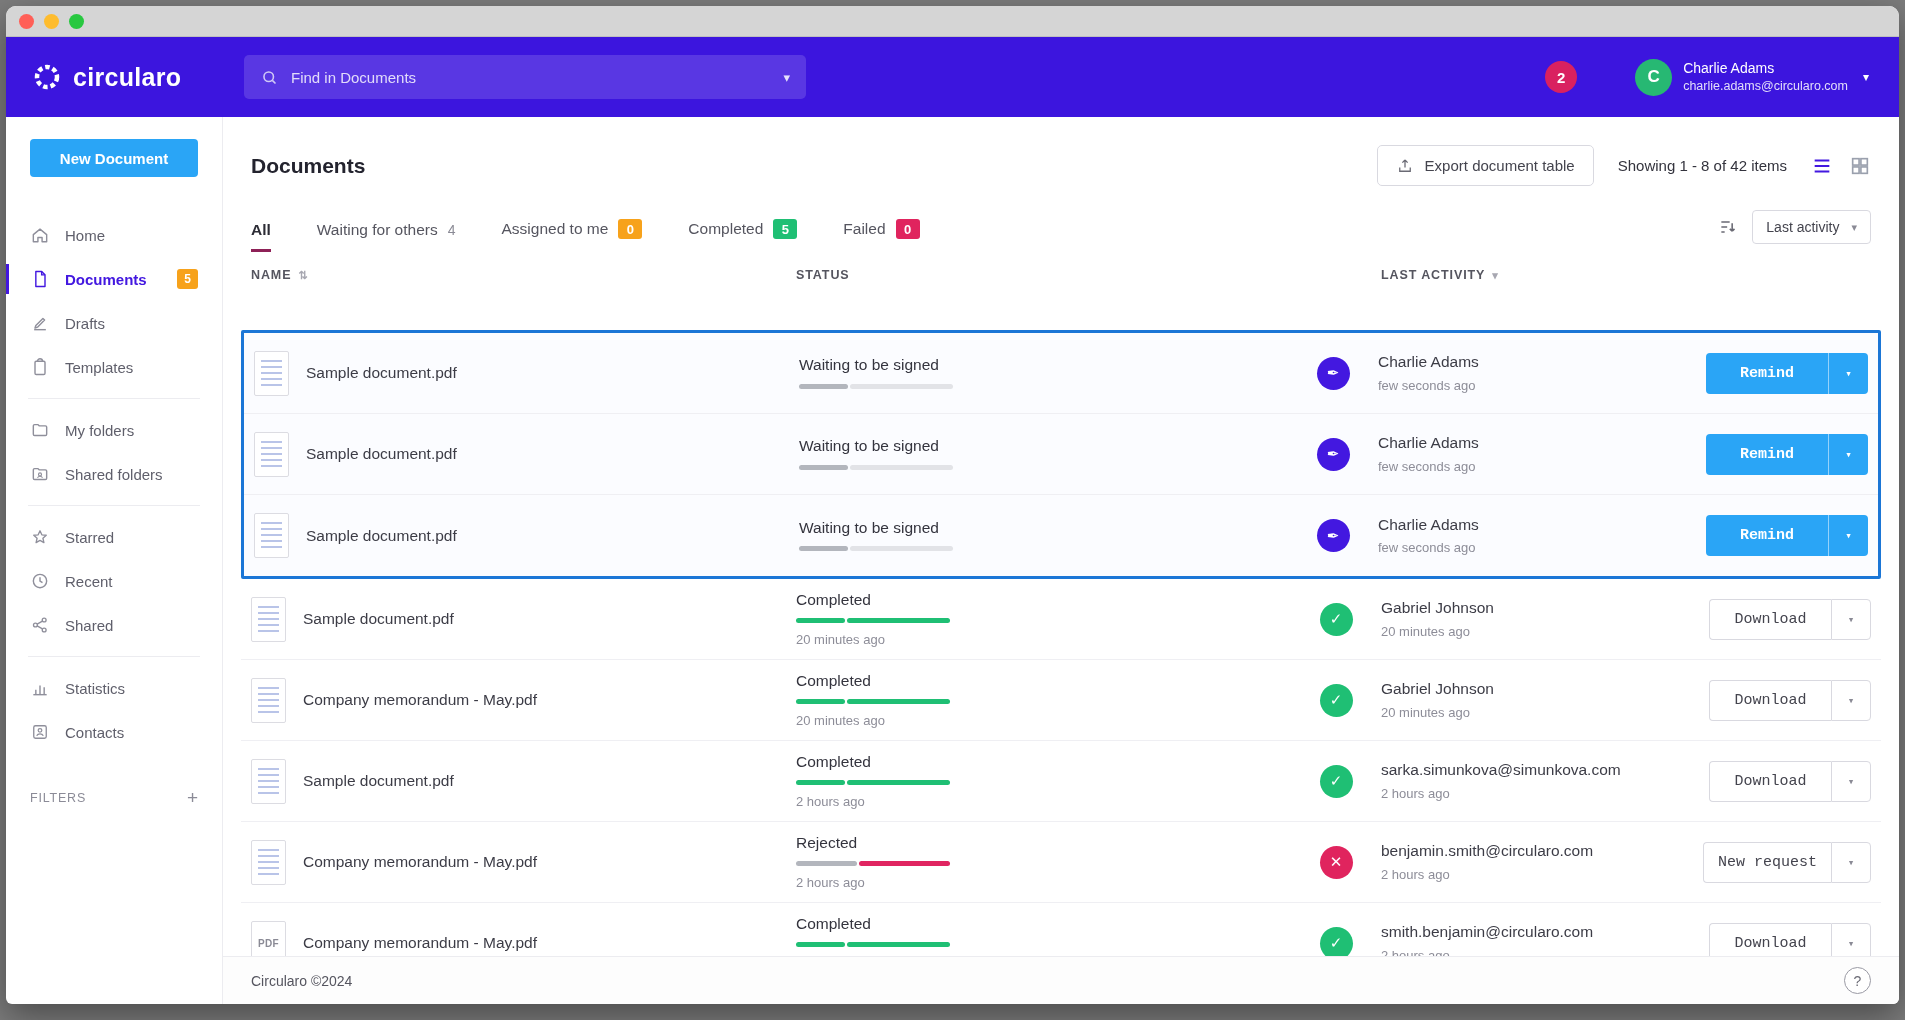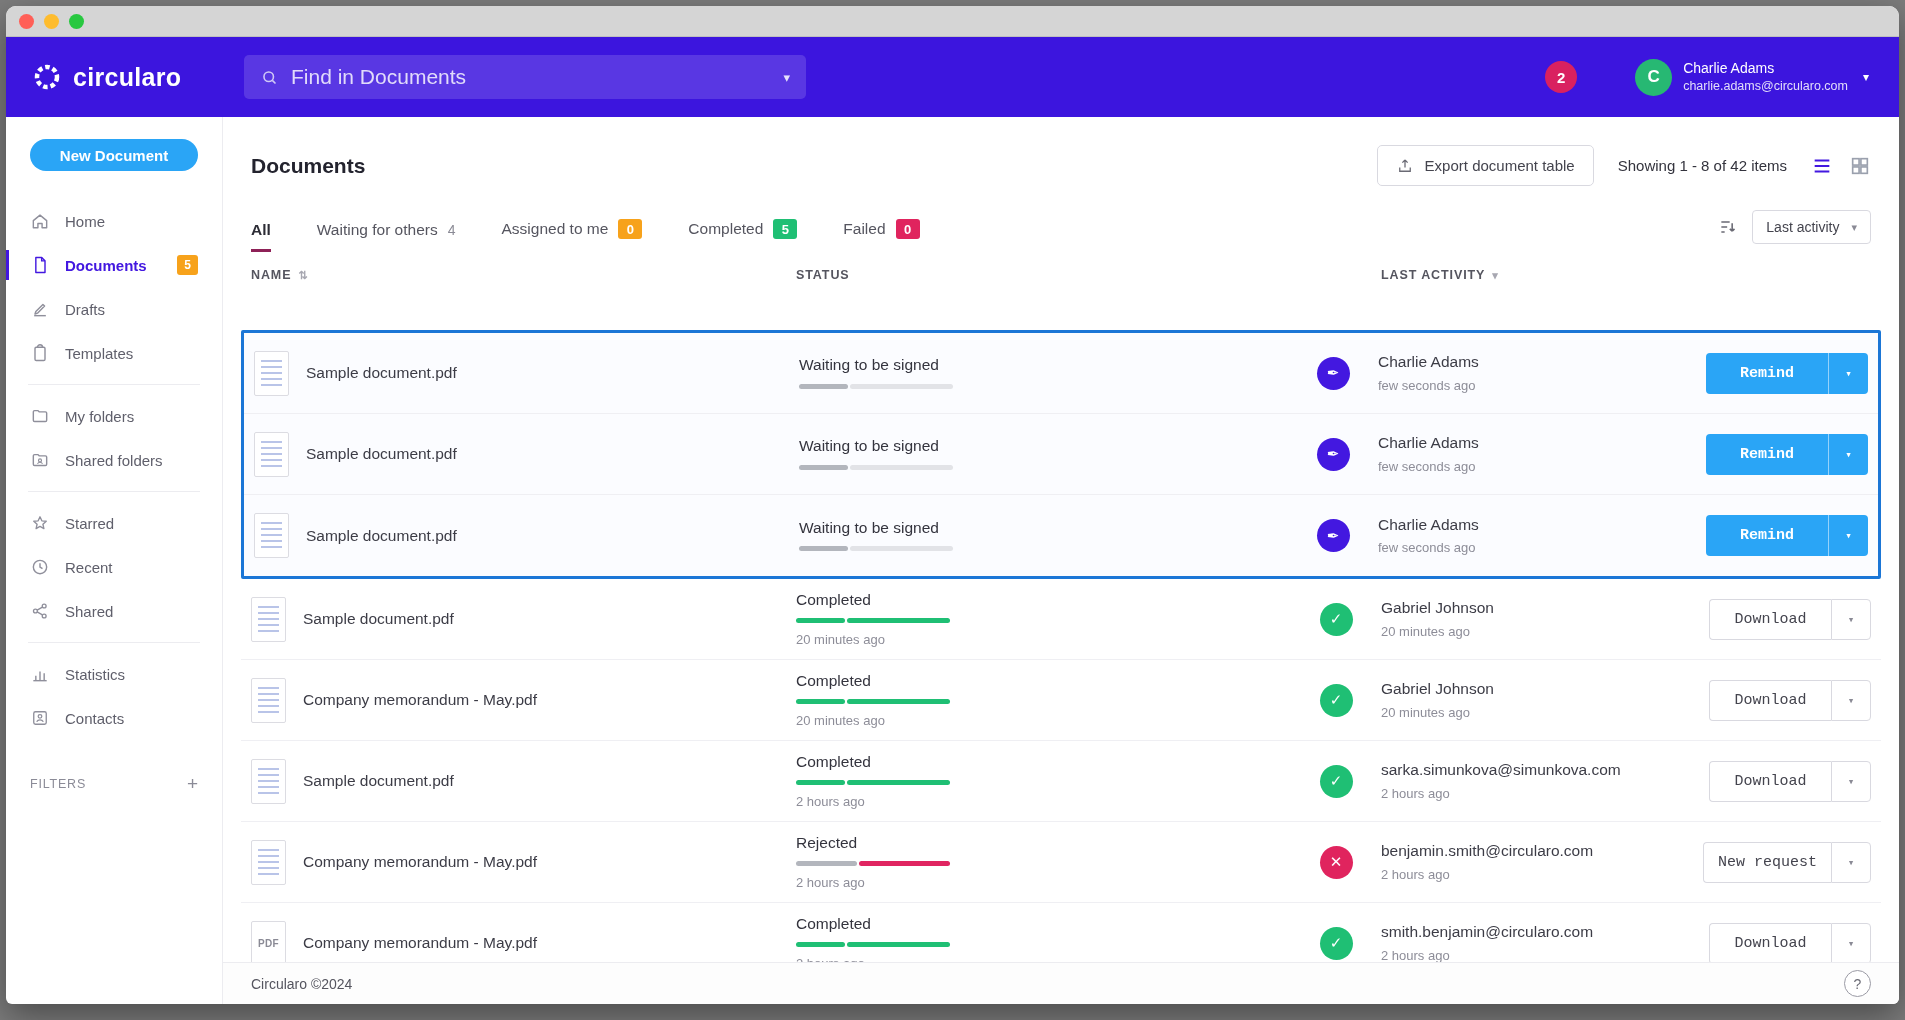--- a/index.html
+++ b/index.html
@@ -17,40 +17,40 @@
   .light.red { background:#ff5f57; } .light.yellow { background:#febc2e; } .light.green { background:#28c840; }
 
   
   .appheader { height:80px; background:#3c15de; display:flex; align-items:center; padding:0 30px 0 26px; flex:none; }
   .brand { display:flex; align-items:center; gap:11px; width:212px; color:#fff; }
   .brand-icon { width:30px; height:30px; }
   .brand-name { font-size:25px; font-weight:700; letter-spacing:.3px; }
   .search { width:562px; height:44px; background:rgba(255,255,255,.15); border-radius:5px;
             display:flex; align-items:center; padding:0 16px; gap:12px; }
   .search svg { width:19px; height:19px; color:#cfc8f6; flex:none; }
-  .search input { flex:1; background:transparent; border:none; outline:none; color:#7dd3fc; font-size:21px;
+  .search input { flex:1; background:transparent; border:none; outline:none; color:#7dd3fc; font-size:15px;
                   font-family:"Liberation Sans", sans-serif; }
   .search input::placeholder { color:rgba(255,255,255,.82); }
   .search .caret { color:#e6e1fb; font-size:13px; cursor:pointer; }
   .hdr-right { margin-left:auto; display:flex; align-items:center; gap:58px; }
   .notif { width:32px; height:32px; border-radius:50%; background:#d92160; color:#fff; font-size:15px;
            font-weight:700; display:grid; place-items:center; border:none; cursor:pointer; }
   .user { display:flex; align-items:center; gap:11px; color:#fff; cursor:pointer; }
   .avatar { width:37px; height:37px; border-radius:50%; background:#27b873; display:grid; place-items:center;
             font-weight:700; font-size:17px; }
   .user-texts { line-height:1.35; }
   .user-name { font-size:14px; }
   .user-email { font-size:12.5px; opacity:.85; }
   .user .caret { font-size:12px; margin-left:4px; }
 
   
   .bodyrow { flex:1; display:flex; min-height:0; }
   .sidebar { width:217px; border-right:1px solid #ececf0; padding-top:20px; flex:none;
              display:flex; flex-direction:column; overflow:hidden; }
-  .new-doc { margin:2px 24px 28px; height:32px; background:#2aa5f6; color:#fff; border:none; border-radius:16px;
+  .new-doc { margin:2px 24px 36px; height:38px; background:#2aa5f6; color:#fff; border:none; border-radius:4px;
              font-size:15px; font-weight:700; cursor:pointer; font-family:"Liberation Sans", sans-serif; }
   .nav-sep { height:1px; background:#ececf0; margin:9px 22px; }
   .nav-item { height:44px; display:flex; align-items:center; gap:15px; padding:0 24px; color:#5f5f6b;
               font-size:15px; position:relative; cursor:pointer; }
   .nav-item .nicon { width:20px; height:20px; color:#8f8f9b; display:grid; place-items:center; }
   .nav-item .nicon svg { width:20px; height:20px; }
   .nav-item.active { color:#4318e0; font-weight:700; }
   .nav-item.active .nicon { color:#4318e0; }
   .nav-item.active::before { content:''; position:absolute; left:0; top:7px; bottom:7px; width:3px; background:#4318e0; }
   .nav-badge { margin-left:auto; background:#f7a21b; color:#fff; font-size:12px; line-height:1;
@@ -131,21 +131,21 @@
   .split-btn button { cursor:pointer; font-family:Liberation Mono, monospace; font-size:15px; }
   .split-btn.primary .sb-main { background:#2aa5f6; color:#fff; border:none; min-width:122px; padding:0 14px;
         font-weight:700; border-radius:4px 0 0 4px; }
   .split-btn.primary .sb-caret { width:40px; background:#2aa5f6; border:none; border-left:1px solid rgba(255,255,255,.5);
         border-radius:0 4px 4px 0; color:#fff; font-size:11px; }
   .split-btn.outline .sb-main { background:#fff; color:#44444e; border:1px solid #d9d9e0; min-width:122px;
         padding:0 14px; border-radius:4px 0 0 4px; border-right:none; }
   .split-btn.outline .sb-caret { width:40px; background:#fff; border:1px solid #d9d9e0; border-radius:0 4px 4px 0;
         color:#8a8a95; font-size:11px; }
 
-  .footer { height:42px; border-top:1px solid #ececf0; display:flex; align-items:center; padding:8px 28px;
+  .footer { height:48px; border-top:1px solid #ececf0; display:flex; align-items:center; padding:8px 28px;
             font-size:14px; color:#55555f; background:#fdfdfd; flex:none; margin-top:auto; }
   .help { margin-left:auto; width:27px; height:27px; border:1.5px solid #9a9aa4; border-radius:50%;
           background:#fff; display:grid; place-items:center; color:#6b6b75; font-size:14px; cursor:pointer; }
 </style>
 </head>
 <body>
 
 <div class="window">
 
   <div class="titlebar">

